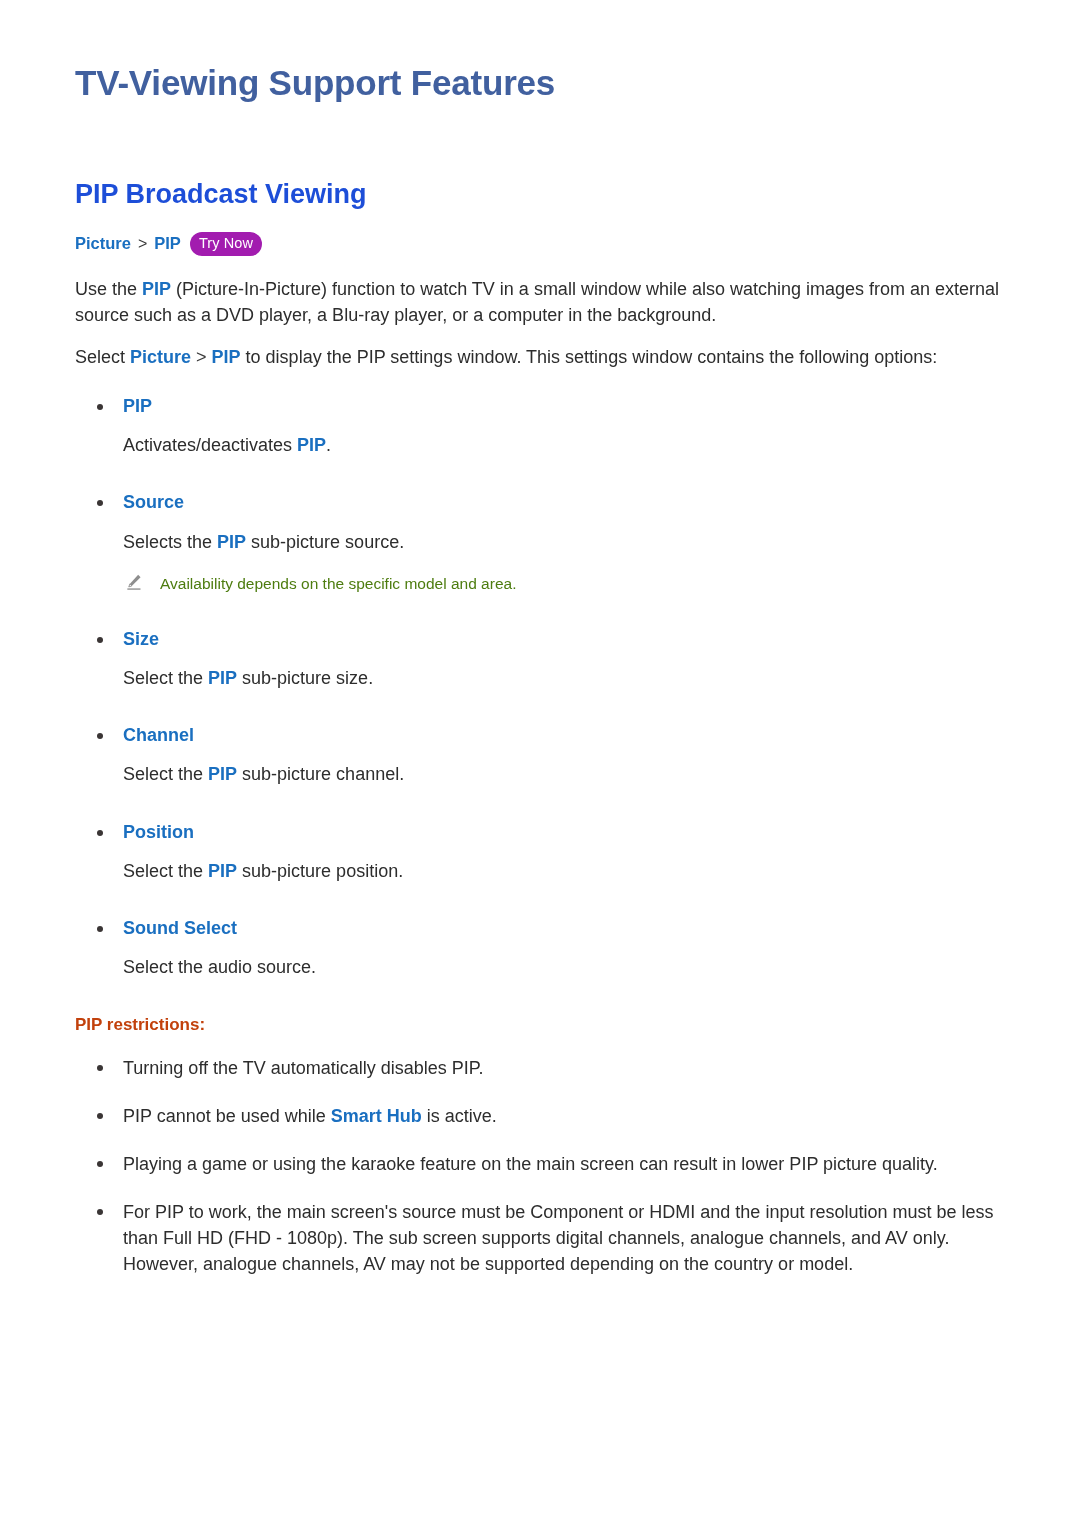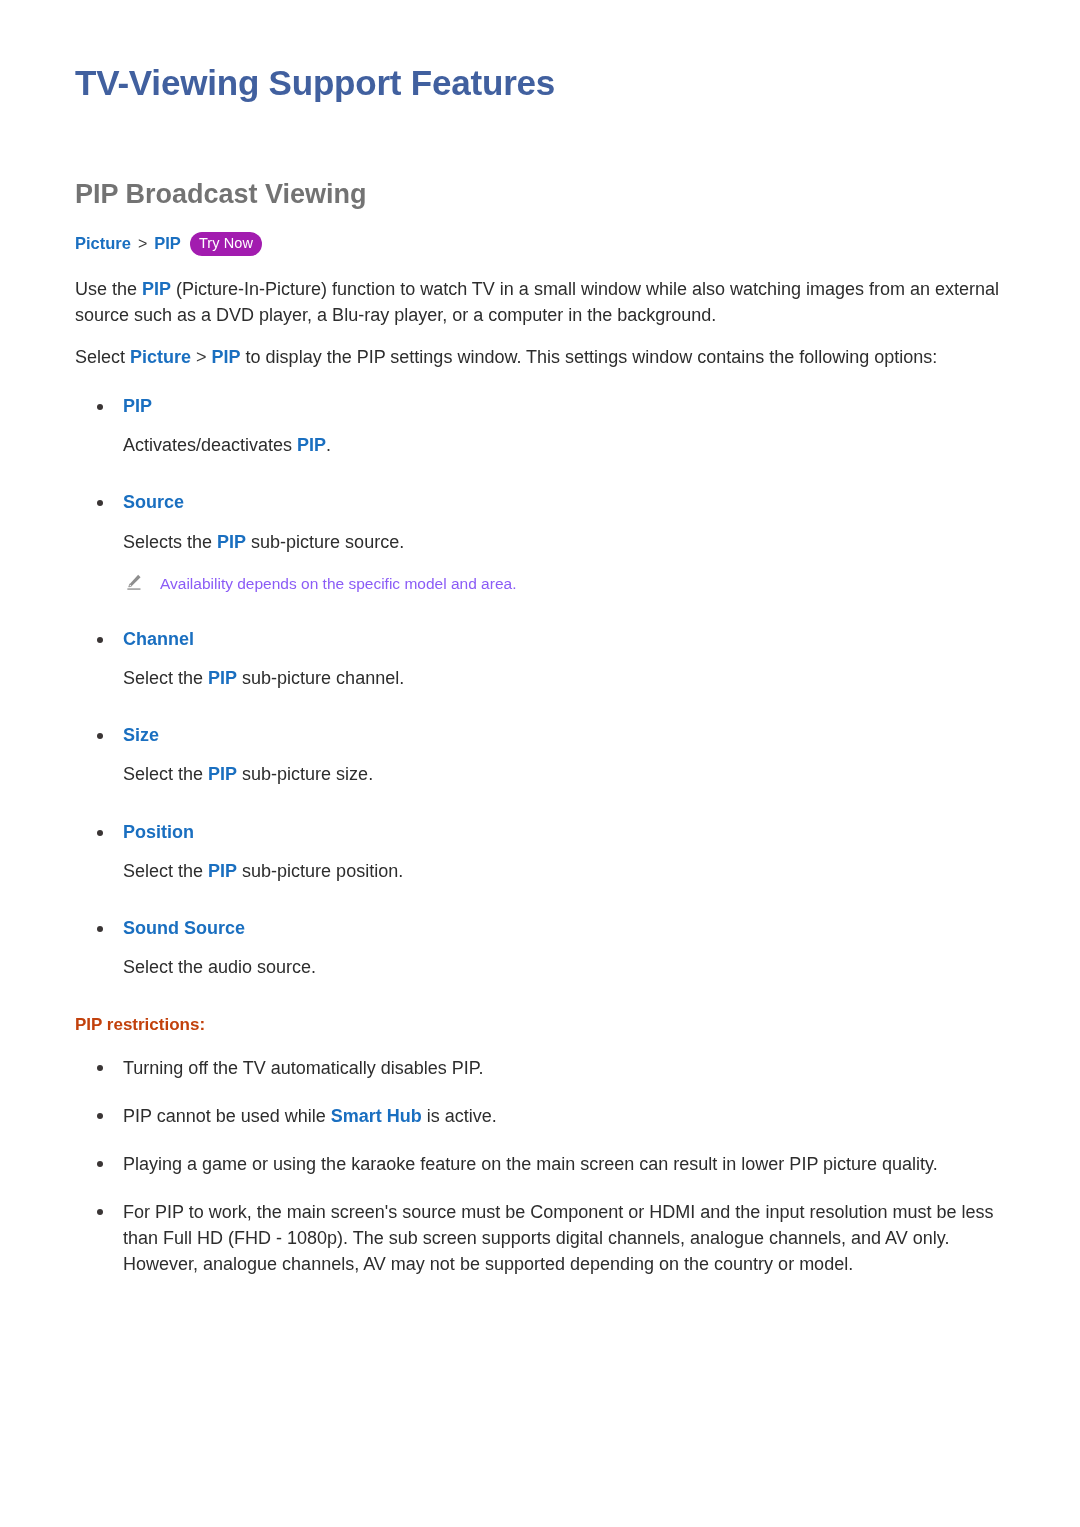--- a/index.html
+++ b/index.html
@@ -33,21 +33,21 @@
     font-size: 35px;
     font-weight: bold;
     color: #41609f;
     margin: 0 0 0 0;
     letter-spacing: -0.2px;
     line-height: 1.2;
   }
   h2.section-title {
     font-size: 27px;
     font-weight: bold;
-    color: #737373;
+    color: #1d4ed8;
     margin: 74px 0 0 0;
     line-height: 1.2;
   }
 
   
   .breadcrumb {
     margin-top: 22px;
     font-size: 16.5px;
     font-weight: bold;
     color: #1a6fc0;
@@ -125,21 +125,21 @@
     line-height: 1.45;
     margin-top: 14px;
   }
 
   
   .note {
     position: relative;
     padding-left: 85px;
     margin-top: 18px;
     font-size: 15.5px;
-    color: #8b5cf6;
+    color: #4d7c0f;
     line-height: 1.4;
   }
   .note .pencil-icon {
     position: absolute;
     left: 50px;
     top: 0px;
     width: 18px;
     height: 18px;
     display: block;
   }
@@ -218,45 +218,45 @@
             <path d="M4.2 15.5 L5.4 12.1 L7.6 14.3 Z" fill="#ffffff" stroke="#8e8e8e" stroke-width="0.9"></path>
             <rect x="2.6" y="17.1" width="14.6" height="1.5" fill="#8e8e8e"></rect>
           </svg>
           <span>Availability depends on the specific model and area.</span>
         </div>
       </li>
 
       <li>
         <div class="opt-head">
           <span class="dot"></span>
+          <span>Size</span>
+        </div>
+        <div class="opt-desc"><span>Select the </span><span class="kw">PIP</span><span> sub-picture size.</span></div>
+      </li>
+
+      <li>
+        <div class="opt-head">
+          <span class="dot"></span>
           <span>Channel</span>
         </div>
         <div class="opt-desc"><span>Select the </span><span class="kw">PIP</span><span> sub-picture channel.</span></div>
       </li>
 
       <li>
         <div class="opt-head">
           <span class="dot"></span>
-          <span>Size</span>
-        </div>
-        <div class="opt-desc"><span>Select the </span><span class="kw">PIP</span><span> sub-picture size.</span></div>
-      </li>
-
-      <li>
-        <div class="opt-head">
-          <span class="dot"></span>
           <span>Position</span>
         </div>
         <div class="opt-desc"><span>Select the </span><span class="kw">PIP</span><span> sub-picture position.</span></div>
       </li>
 
       <li>
         <div class="opt-head">
           <span class="dot"></span>
-          <span>Sound Source</span>
+          <span>Sound Select</span>
         </div>
         <div class="opt-desc"><span>Select the audio source.</span><span class="kw"></span><span></span></div>
       </li>
 
     </ul>
 
     <h3 class="restrict-title">PIP restrictions:</h3>
 
     <ul class="restrict-list">
       <li>

